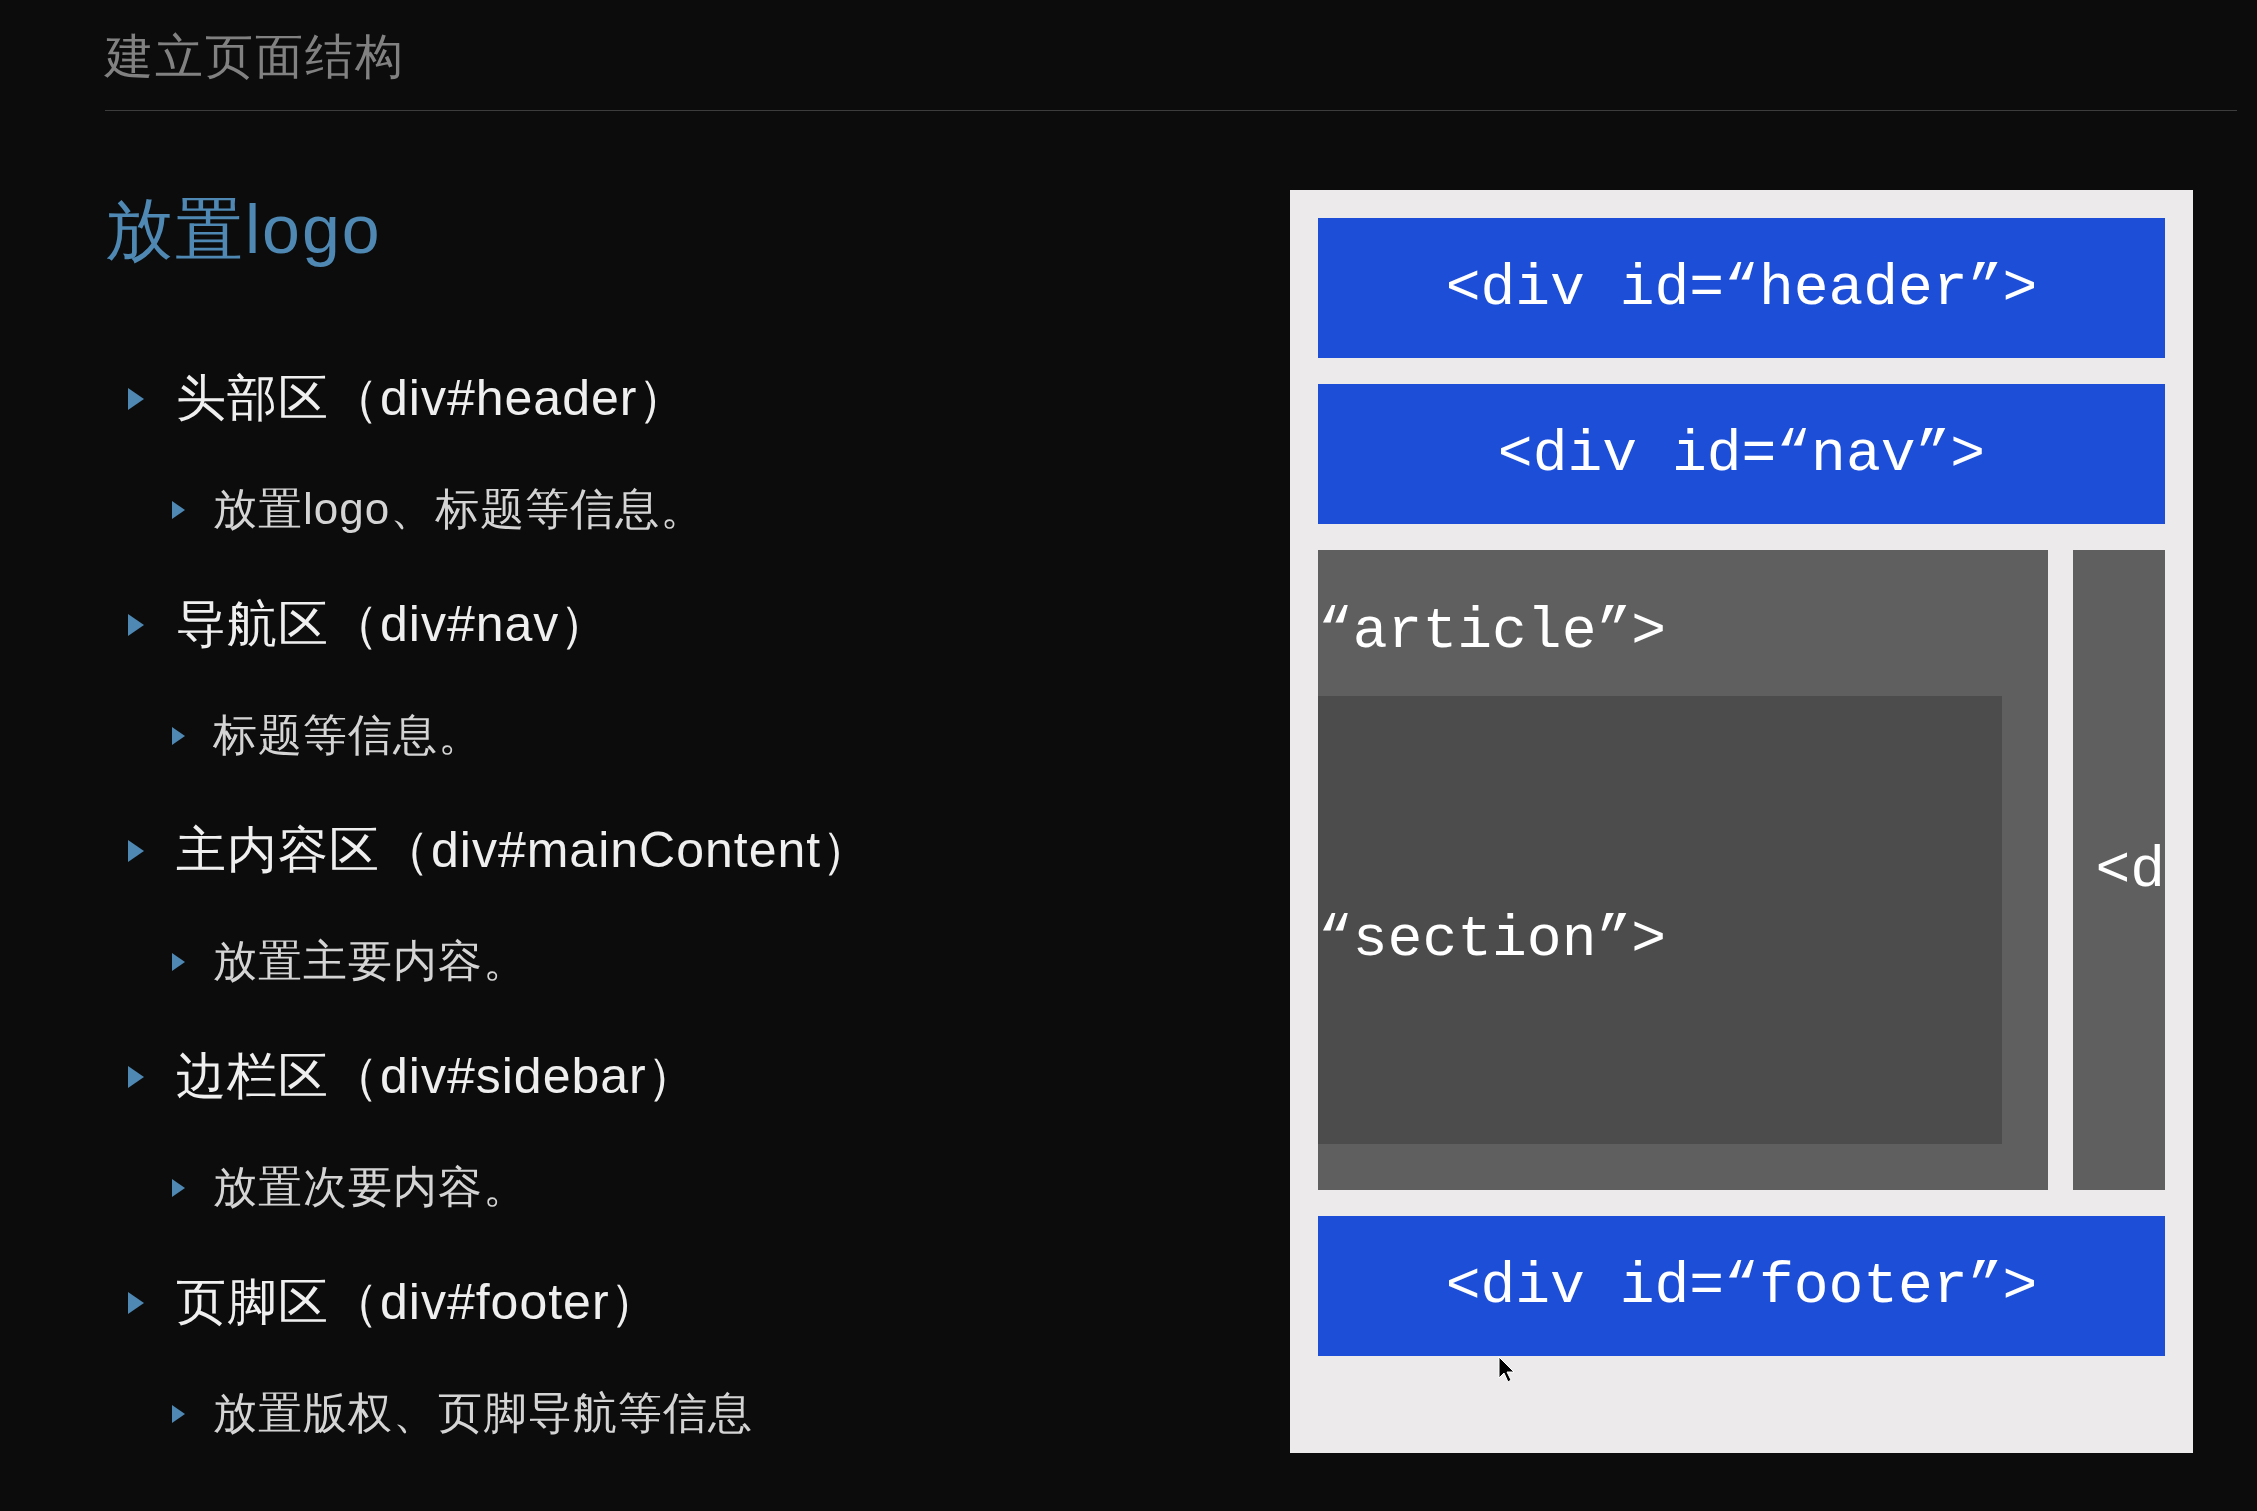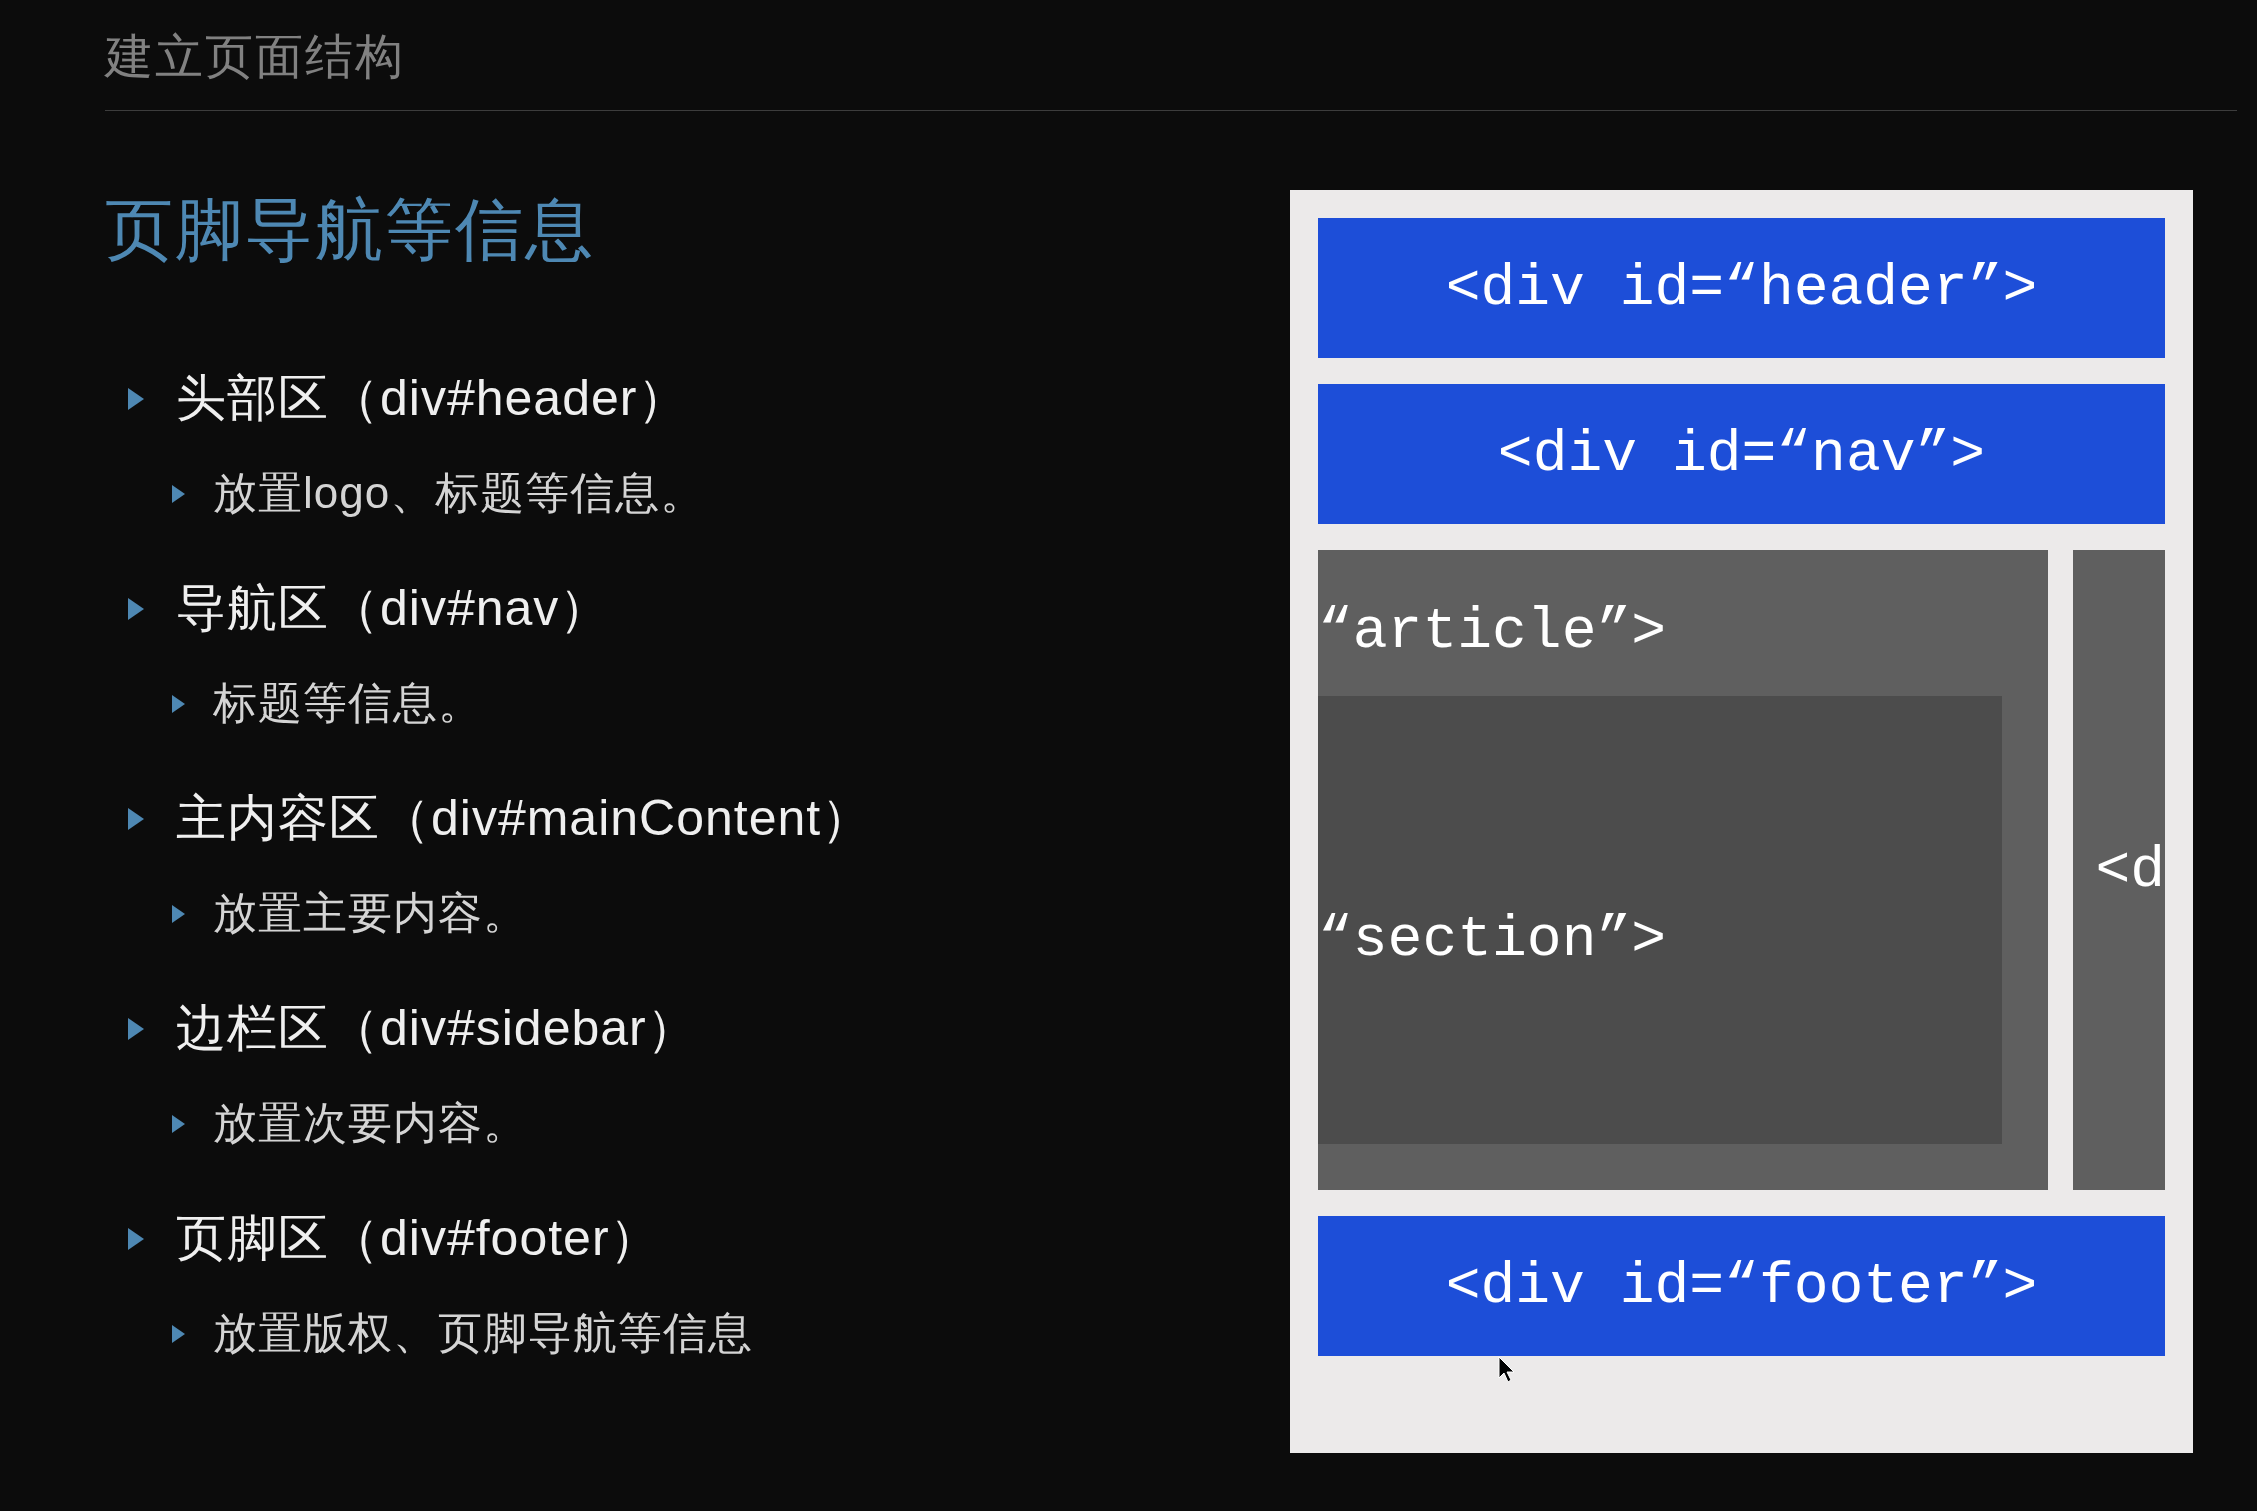--- a/index.html
+++ b/index.html
@@ -78,21 +78,21 @@
     margin-right: 28px;
     flex-shrink: 0;
   }
   .l1-text {
     font-size: 50px;
     color: #efefef;
     letter-spacing: 1px;
   }
   ul.inner {
     list-style: none;
-    margin: 32px 0 52px 44px;
+    margin: 48px 0 52px 44px;
     padding: 0;
   }
   ul.inner > li .l2-text {
     font-size: 44px;
     color: #d4d4d4;
     letter-spacing: 1px;
   }
   
   .diagram {
     position: absolute;
@@ -181,21 +181,21 @@
   }
 </style>
 </head>
 <body>
 
 <div class="slide">
 
   <div class="slide-title">建立页面结构</div>
   <div class="title-underline"></div>
 
-  <div class="content-heading">页脚导航等信息</div>
+  <div class="content-heading">放置logo</div>
 
   <ul class="outer">
     <li>
       <div class="row">
         <span class="bullet-l1"></span>
         <span class="l1-text">头部区（div#header）</span>
       </div>
       <ul class="inner">
         <li>
           <div class="row">

